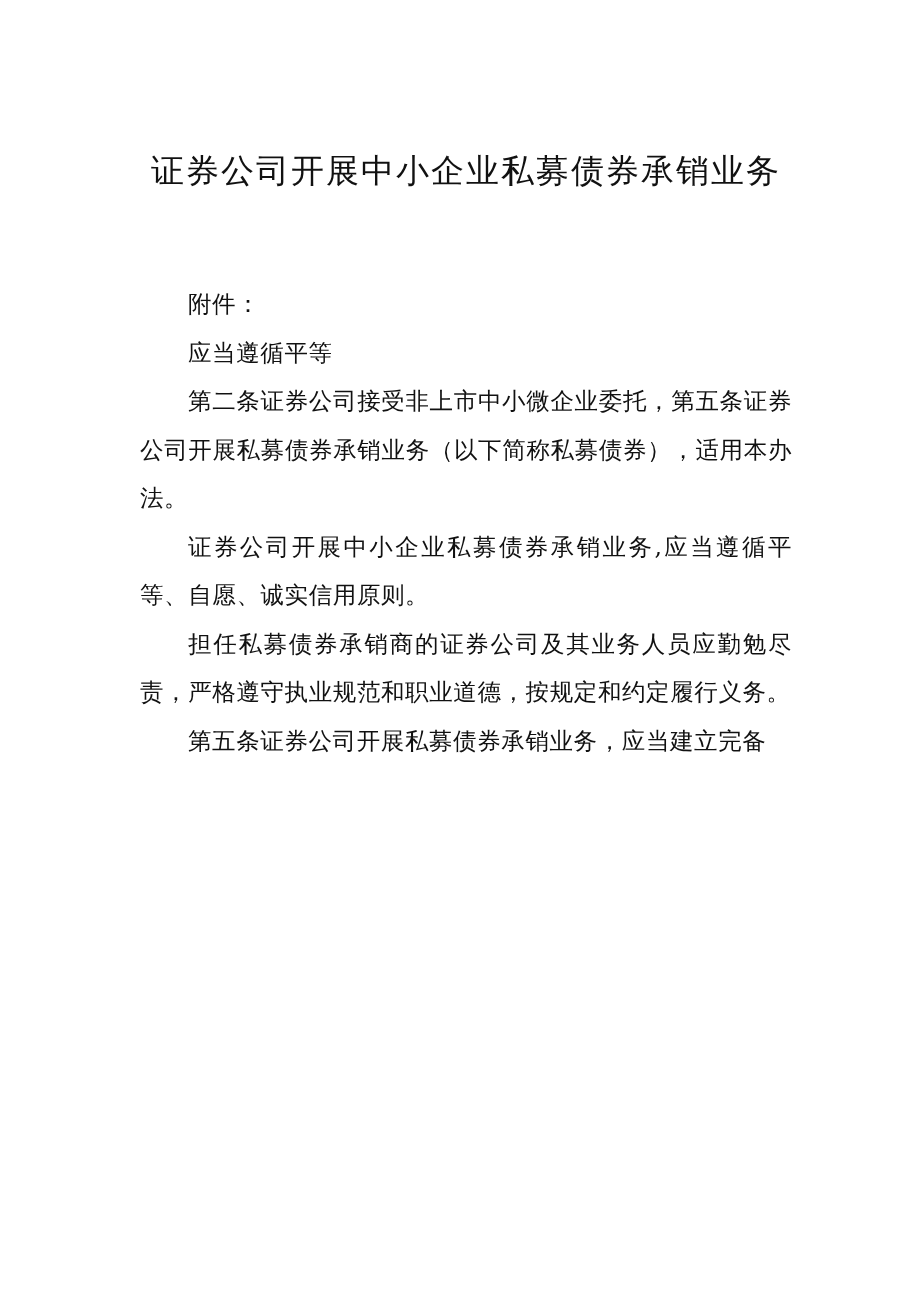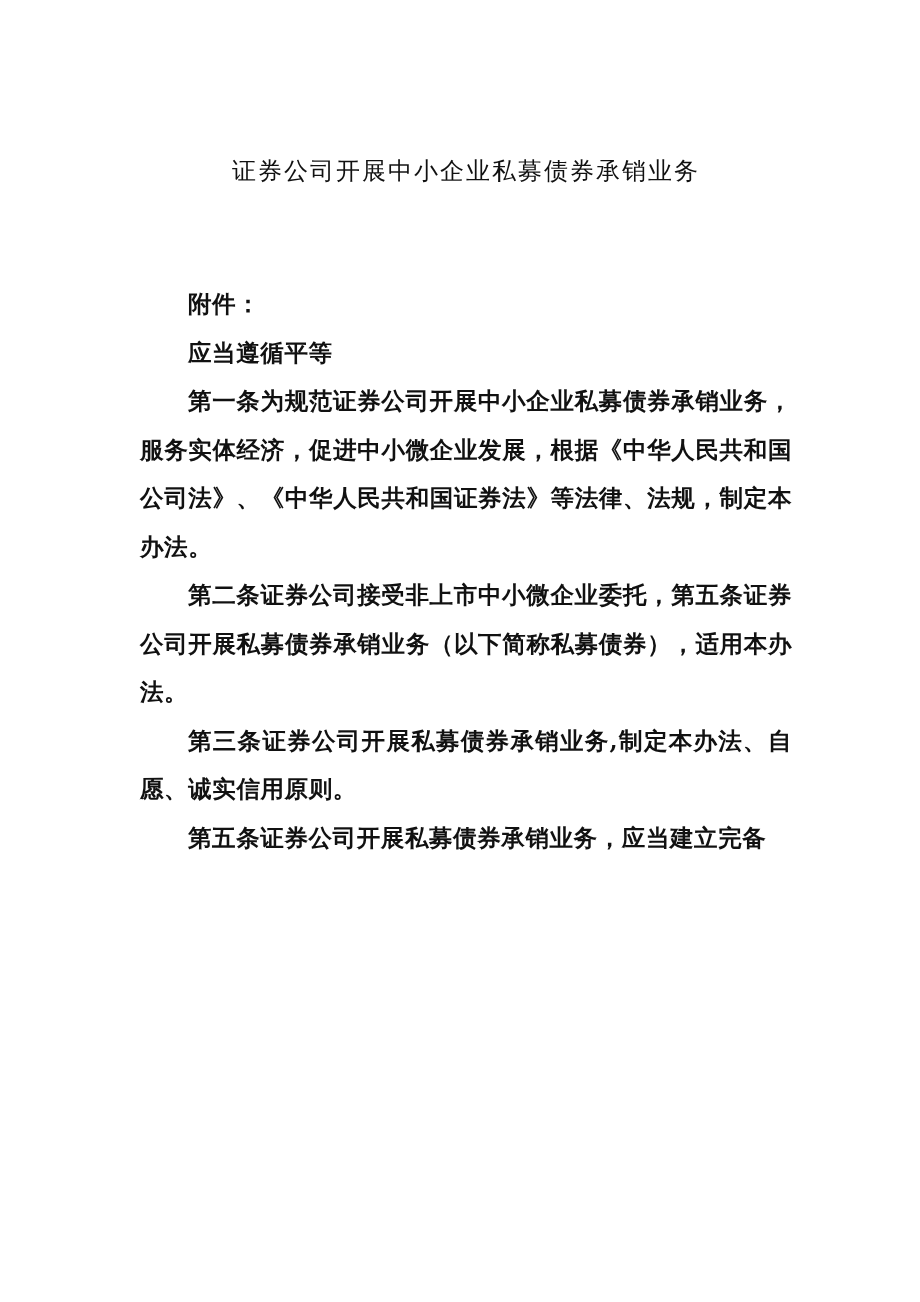--- a/index.html
+++ b/index.html
@@ -5,40 +5,40 @@
   html, body { margin: 0; padding: 0; background: #ffffff; }
   body { width: 920px; height: 1302px; position: relative; overflow: hidden; }
   .page {
     position: absolute; left: 140px; top: 0; width: 652px;
     font-family: "DejaVu Serif", "Liberation Serif", serif;
     color: #111111;
   }
   .title {
     margin: 0; padding: 0; text-align: center;
     font-family: "DejaVu Sans", "Liberation Sans", sans-serif;
-    font-size: 24px; font-weight: normal; line-height: 58px;
+    font-size: 33px; font-weight: normal; line-height: 58px;
     letter-spacing: 2px; color: #111;
   }
   .title-block { position: absolute; top: 142px; left: -10px; width: 672px; }
-  .body { position: absolute; top: 280px; left: 0; width: 652px; font-weight: bold; }
+  .body { position: absolute; top: 280px; left: 0; width: 652px; }
   .para {
     margin: 0; font-size: 23.5px; line-height: 48.5px;
     text-align: justify; text-justify: inter-character;
     letter-spacing: 0.6px;
   }
   .indent { text-indent: 48px; }
 </style>
 </head>
 <body>
 
 <div class="page">
   <div class="title-block">
     <h1 class="title">证券公司开展中小企业私募债券承销业务</h1>
   </div>
   <div class="body">
     <p class="para indent">附件：</p>
     <p class="para indent">应当遵循平等</p>
-    <p class="para indent">第一条为规范证券公司开展中小企业私募债券承销业务，服务实体经济，促进中小微企业发展，根据《中华人民共和国公司法》、《中华人民共和国证券法》等法律、法规，制定本办法。</p>
     <p class="para indent">第二条证券公司接受非上市中小微企业委托，第五条证券公司开展私募债券承销业务（以下简称私募债券），适用本办法。</p>
-    <p class="para indent">第三条证券公司开展私募债券承销业务,制定本办法、自愿、诚实信用原则。</p>
+    <p class="para indent">证券公司开展中小企业私募债券承销业务,应当遵循平等、自愿、诚实信用原则。</p>
+    <p class="para indent">担任私募债券承销商的证券公司及其业务人员应勤勉尽责，严格遵守执业规范和职业道德，按规定和约定履行义务。</p>
     <p class="para indent">第五条证券公司开展私募债券承销业务，应当建立完备</p>
   </div>
 </div>
 
 </body></html>

